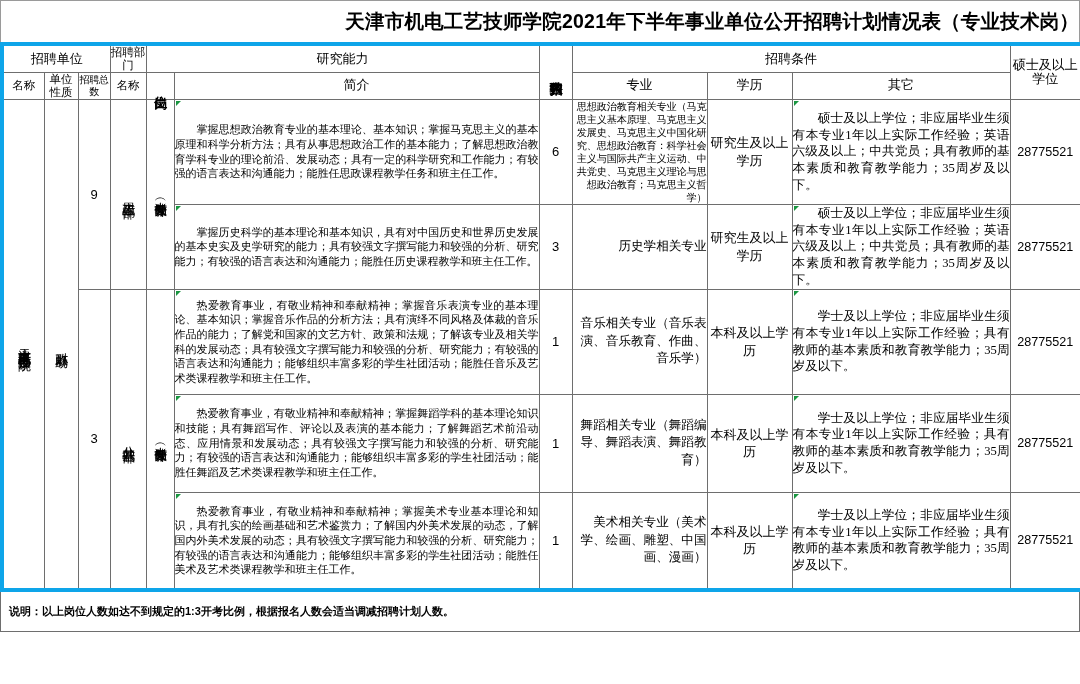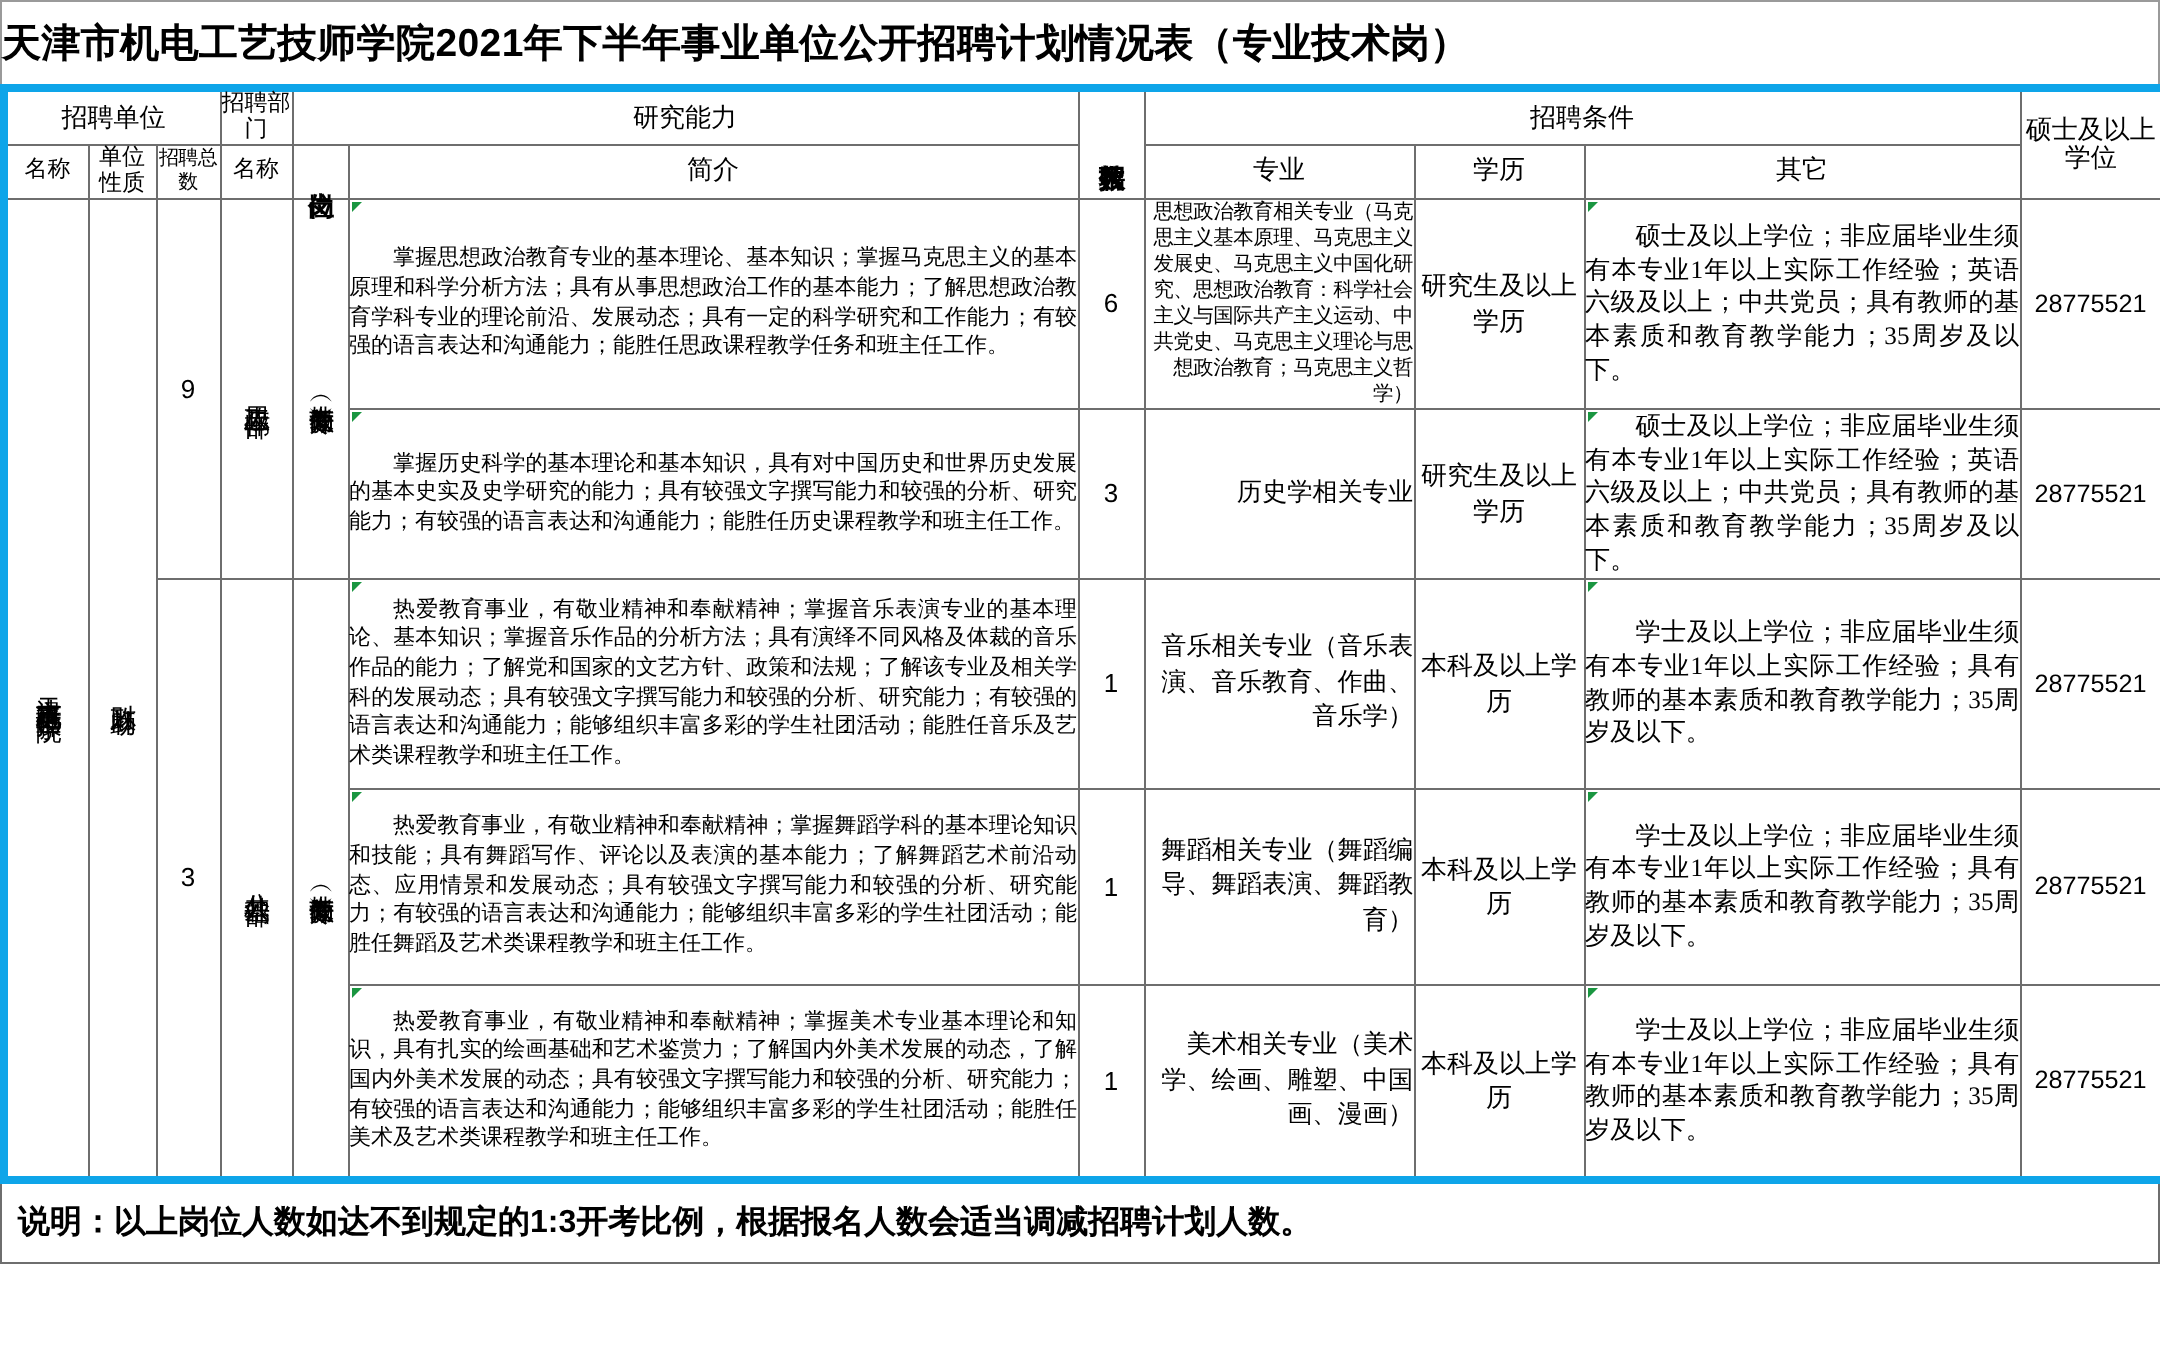--- a/index.html
+++ b/index.html
@@ -18,21 +18,21 @@
     width: 1080px;
     height: 684px;
     position: relative;
     box-sizing: border-box;
     padding: 0;
   }
   .title-bar {
     height: 42px;
     display: flex;
     align-items: center;
-    justify-content: flex-start;
+    justify-content: flex-end;
     border: 1px solid #9a9a9a;
     border-bottom: none;
     box-sizing: border-box;
   }
   .title-text {
     font-size: 19.5px;
     font-weight: bold;
     letter-spacing: 0.2px;
     white-space: nowrap;
   }
@@ -138,21 +138,21 @@
   .note-bar {
     border: 1px solid #6e6e6e;
     border-top: none;
     height: 40px;
     display: flex;
     align-items: center;
     box-sizing: border-box;
     padding-left: 8px;
   }
   .note-text {
-    font-size: 16px;
+    font-size: 11px;
     font-weight: bold;
     text-align: center;
   }
   .marker {
     position: absolute;
     width: 0;
     height: 0;
     border-left: 5px solid #1a9641;
     border-bottom: 5px solid transparent;
     pointer-events: none;

